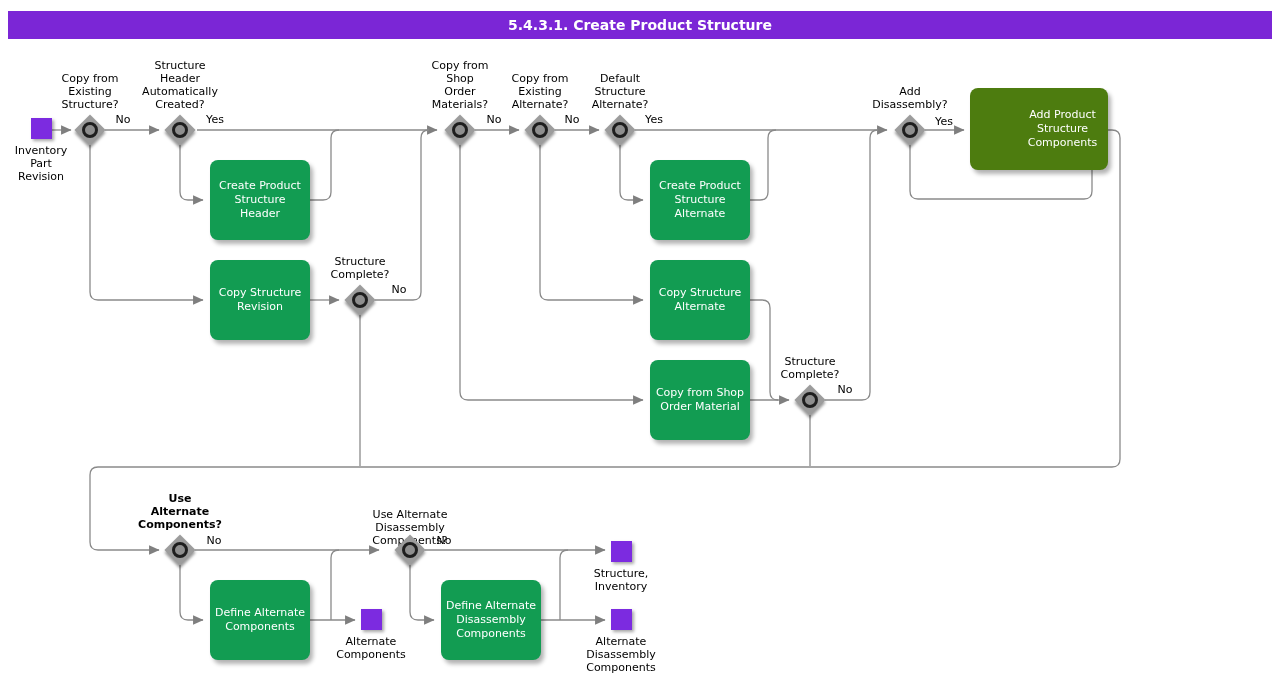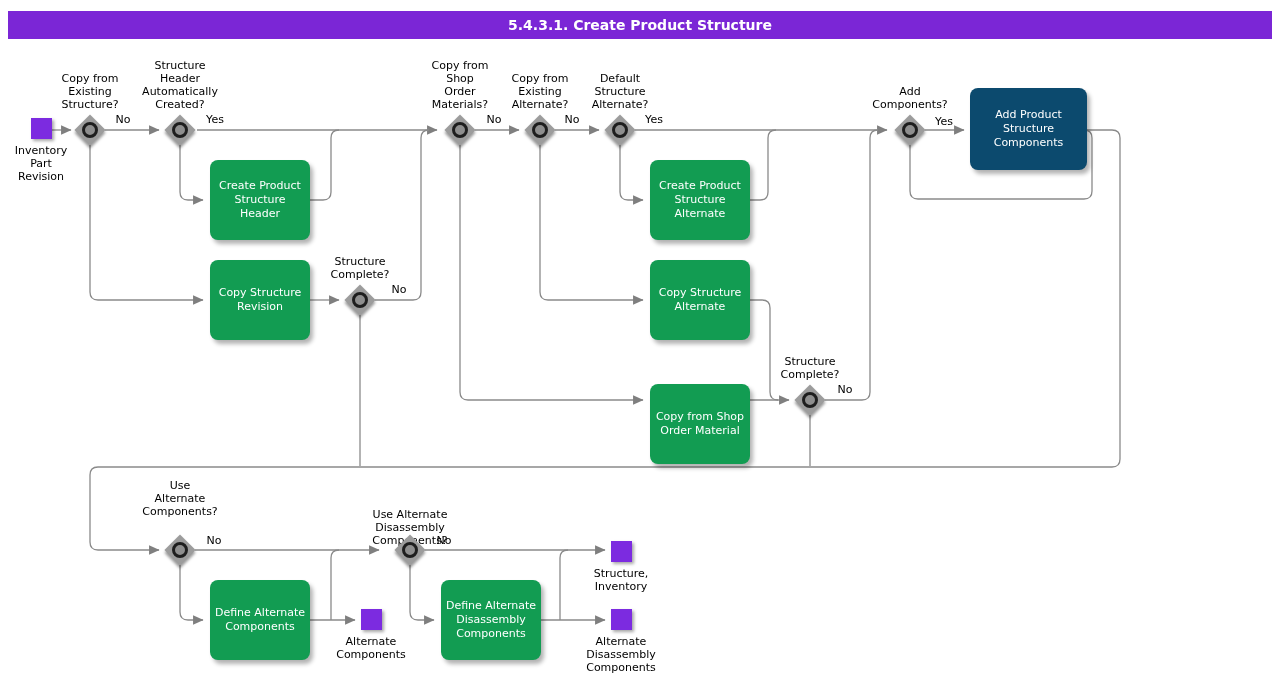--- a/index.html
+++ b/index.html
@@ -80,23 +80,23 @@
       <div class="activity" style="left: 210px; top: 160px; width: 100px; height: 80px; background: rgb(18, 156, 82);">Create Product
 Structure
 Header</div>
       <div class="activity" style="left: 210px; top: 260px; width: 100px; height: 80px; background: rgb(18, 156, 82);">Copy Structure
 Revision</div>
       <div class="activity" style="left: 650px; top: 160px; width: 100px; height: 80px; background: rgb(18, 156, 82);">Create Product
 Structure
 Alternate</div>
       <div class="activity" style="left: 650px; top: 260px; width: 100px; height: 80px; background: rgb(18, 156, 82);">Copy Structure
 Alternate</div>
-      <div class="activity" style="left: 650px; top: 360px; width: 100px; height: 80px; background: rgb(18, 156, 82); margin-top: 24px;">Copy from Shop
+      <div class="activity" style="left: 650px; top: 360px; width: 100px; height: 80px; background: rgb(18, 156, 82);">Copy from Shop
 Order Material</div>
-      <div class="activity" style="left: 970px; top: 88px; width: 117px; height: 82px; background: #0c4a6e;">Add Product
+      <div class="activity" style="left: 970px; top: 88px; width: 91px; height: 82px; background: #4d7c0f; padding-left: 47px;">Add Product
 Structure
 Components</div>
       <div class="activity" style="left: 210px; top: 580px; width: 100px; height: 80px; background: rgb(18, 156, 82);">Define Alternate
 Components</div>
       <div class="activity" style="left: 441px; top: 580px; width: 100px; height: 80px; background: rgb(18, 156, 82);">Define Alternate
 Disassembly
 Components</div>
       <div class="decision" style="left: 73px; top: 113px;">
         <div class="dm"></div>
         <div class="dc"></div>
@@ -132,38 +132,38 @@
         <div class="dc"></div>
       </div>
       <div class="nodelabel" style="left: 545px; top: 72px;">Default
 Structure
 Alternate?</div>
       <div class="decision" style="left: 893px; top: 113px;">
         <div class="dm"></div>
         <div class="dc"></div>
       </div>
       <div class="nodelabel" style="left: 835px; top: 85px;">Add
-Components?</div>
+Disassembly?</div>
       <div class="decision" style="left: 343px; top: 283px;">
         <div class="dm"></div>
         <div class="dc"></div>
       </div>
       <div class="nodelabel" style="left: 285px; top: 255px;">Structure
 Complete?</div>
       <div class="decision" style="left: 793px; top: 383px;">
         <div class="dm"></div>
         <div class="dc"></div>
       </div>
       <div class="nodelabel" style="left: 735px; top: 355px;">Structure
 Complete?</div>
       <div class="decision" style="left: 163px; top: 533px;">
         <div class="dm"></div>
         <div class="dc"></div>
       </div>
-      <div class="nodelabel" style="left: 105px; top: 479px;">Use
+      <div class="nodelabel" style="left: 105px; top: 492px; font-weight: bold;">Use
 Alternate
 Components?</div>
       <div class="decision" style="left: 393px; top: 533px;">
         <div class="dm"></div>
         <div class="dc"></div>
       </div>
       <div class="nodelabel" style="left: 335px; top: 508px;">Use Alternate
 Disassembly
 Components?</div>
       <div class="store" style="left: 31px; top: 118px; background: rgb(124, 43, 224);"></div>

